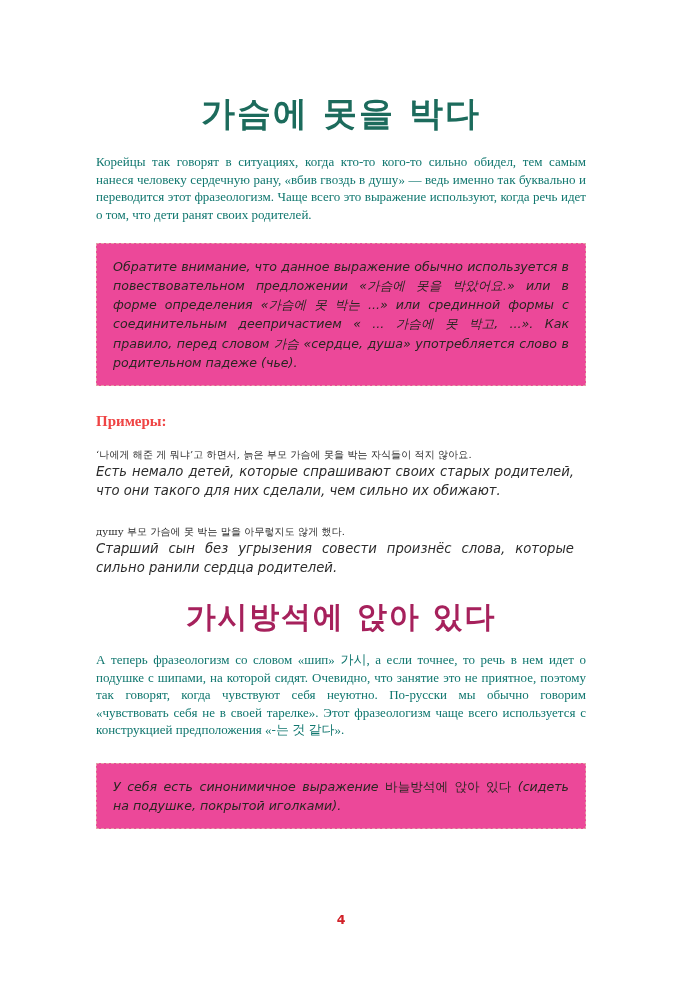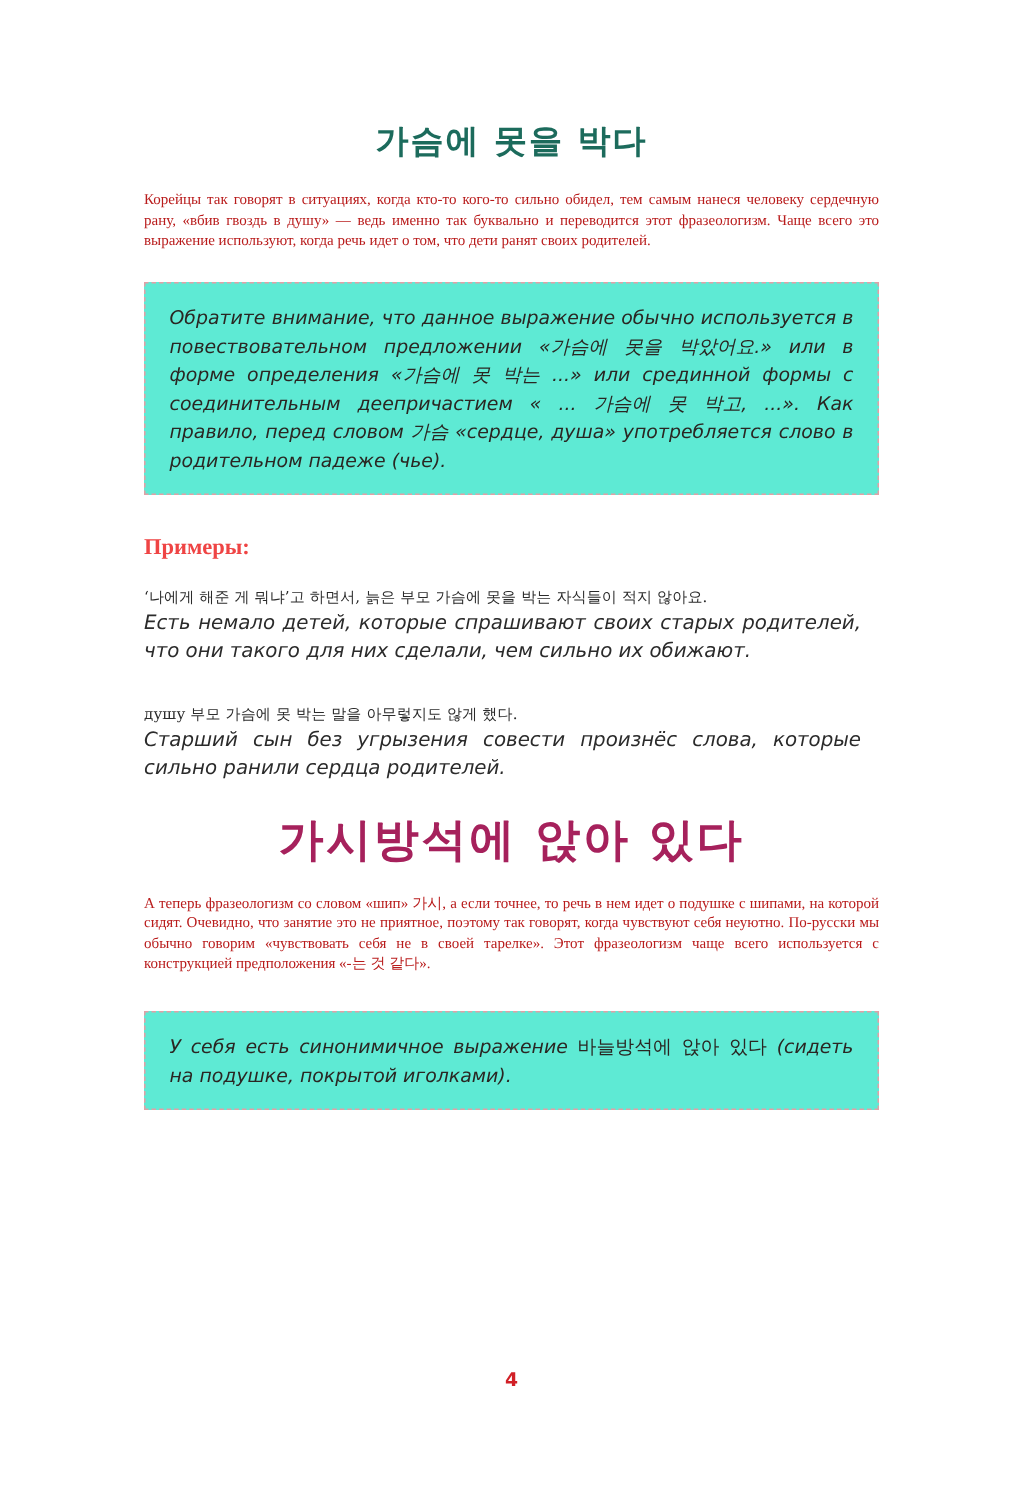--- a/index.html
+++ b/index.html
@@ -28,48 +28,48 @@
   
   .kor-title {
     text-align: center;
     font-family: "DejaVu Serif", "Liberation Serif", serif;
     font-weight: bold;
     letter-spacing: 0.06em;
     line-height: 1.15;
   }
   .kor-title-1 {
     color: #1c6b5c;
-    font-size: 22px;
-    margin: 0;
+    font-size: 34px;
+    margin: 12px;
     padding-top: 82px;
   }
   .kor-title-2 {
     color: #a6215c;
     font-size: 30px;
     margin: 0;
     padding-top: 22px;
   }
 
   
   .body-par {
-    font-size: 10px;
+    font-size: 13px;
     line-height: 1.345;
     text-align: justify;
     text-justify: inter-word;
     margin: 0;
     hyphens: manual;
-    color: #b91c1c;
+    color: #0f766e;
   }
   .par-gap-1 { margin-top: 20px; }
   .par-gap-2 { margin-top: 17px; }
 
   
   .note-box {
     box-sizing: border-box;
-    background: #5eead4;
+    background: #ec4899;
     border: 1px dashed #e2a0a6;
     margin-top: 20px;
     padding: 13px 16px 13px 16px;
   }
   .note-box-2 { margin-top: 24px; }
   .note-text {
     font-family: "DejaVu Sans", "Liberation Sans", sans-serif;
     font-style: italic;
     font-size: 12.6px;
     line-height: 1.52;

